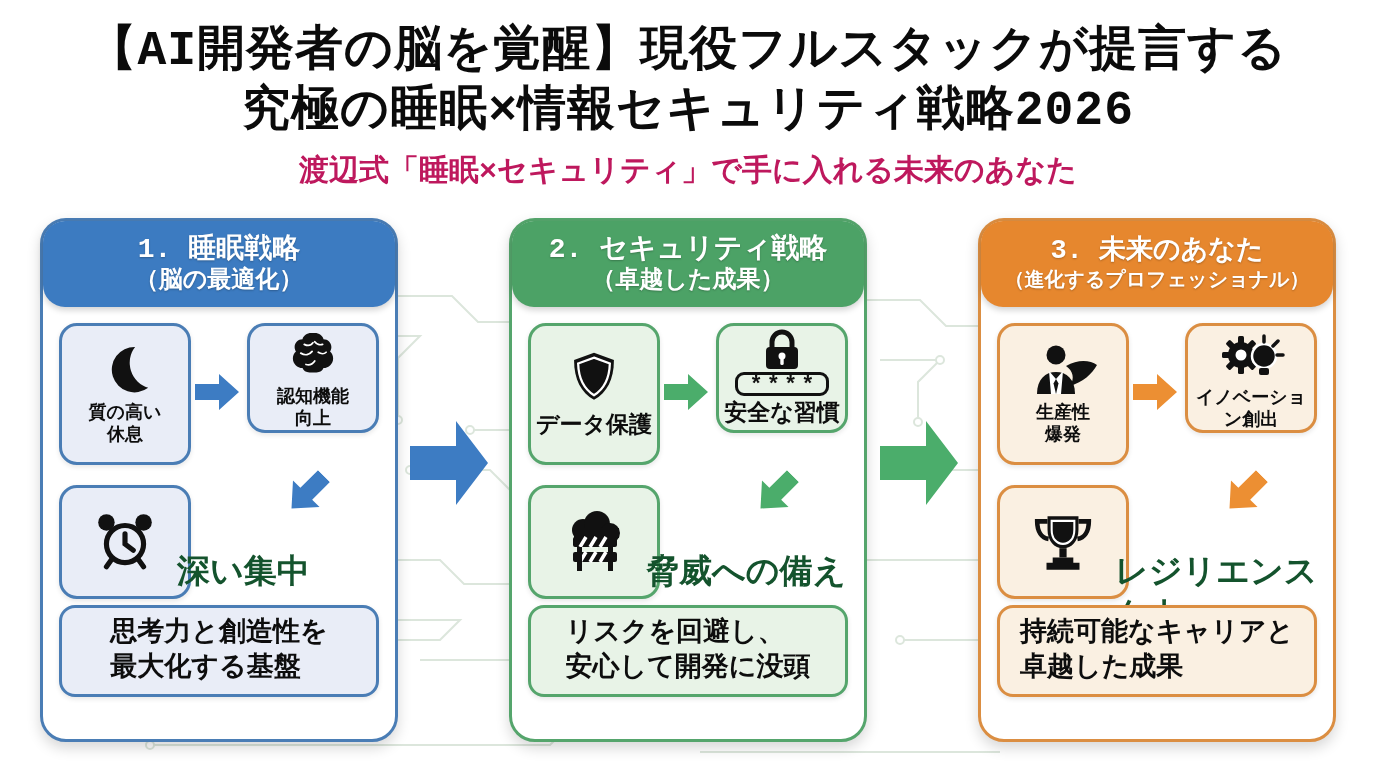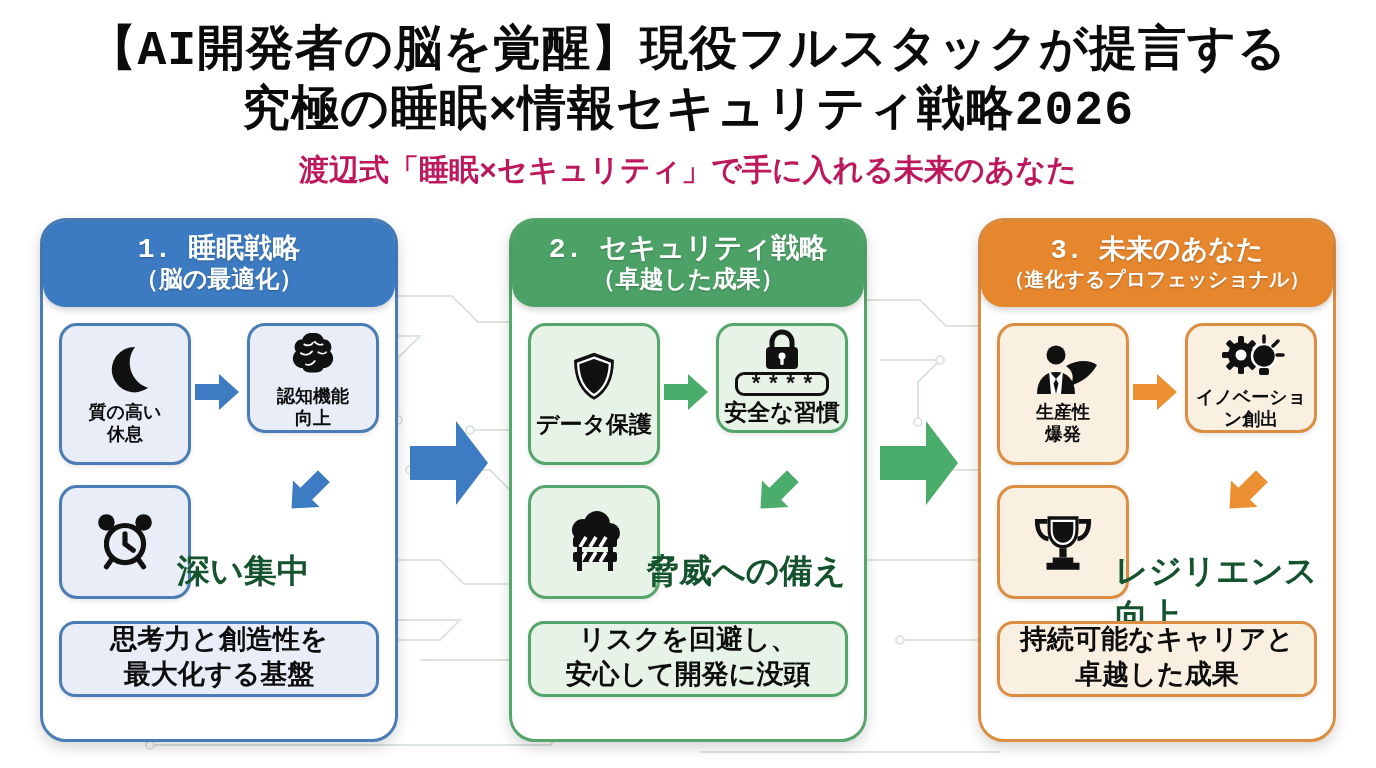--- a/index.html
+++ b/index.html
@@ -50,23 +50,23 @@
            padding:4px 8px 0 12px;height:24px;color:#111;}
 
   .sarrow{position:absolute;left:152px;top:150px;width:46px;height:42px;}
   .sarrow polygon{fill:var(--ar);}
   .darrow{position:absolute;left:240px;top:250px;width:48px;height:44px;transform:rotate(135deg);}
   .darrow polygon{fill:var(--ar);}
 
   .rlabel{position:absolute;left:134px;top:328px;width:214px;text-align:left;
           font-weight:800;font-size:33px;color:#14532d;}
 
-  .summary{position:absolute;left:16px;top:400px;width:320px;height:76px;box-sizing:border-box;
+  .summary{position:absolute;left:16px;top:384px;width:320px;height:92px;box-sizing:border-box;
            background:var(--fl);border:3px solid var(--bd);border-radius:16px;
-           display:flex;align-items:center;justify-content:center;text-align:center;
+           display:flex;align-items:center;justify-content:center;
            font-weight:800;font-size:27px;line-height:1.28;white-space:pre-line;
            color:#0d0d0d;box-shadow:0 2px 5px rgba(0,0,0,.10);}
 
   .bigarrow{position:absolute;top:419px;width:80px;height:88px;z-index:1;}
   .a1{left:410px;} .a1 polygon{fill:var(--blue_arrow,#3d7cc3);}
   .a2{left:880px;} .a2 polygon{fill:var(--green_arrow,#4bad6b);}
 </style>
 </head>
 <body>
 

